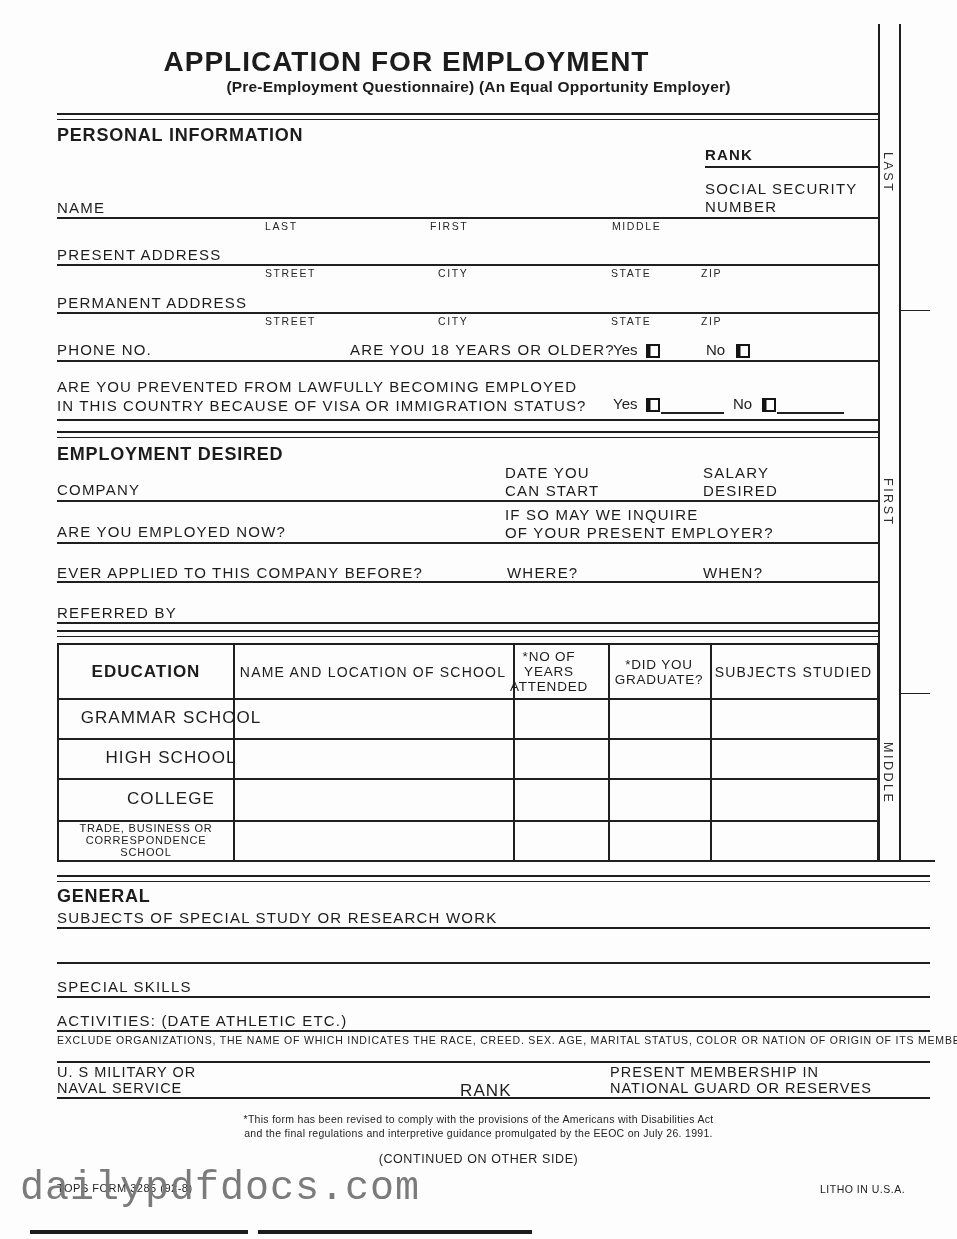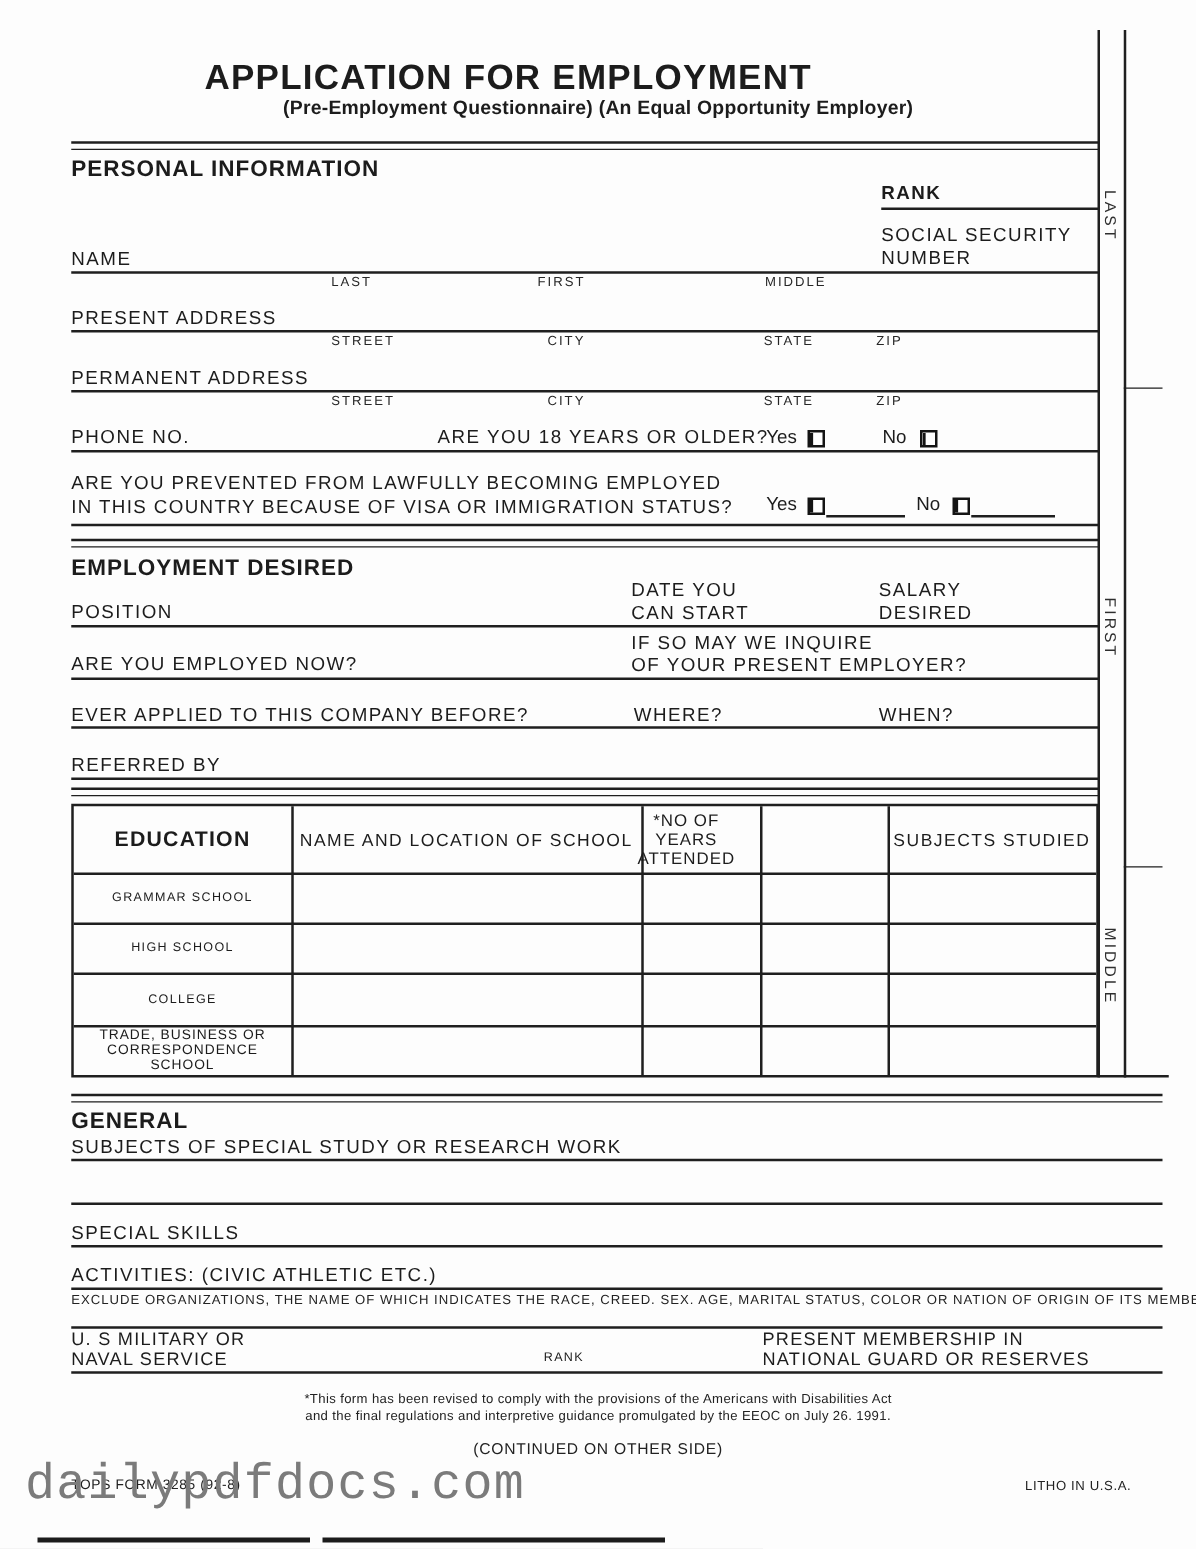--- a/index.html
+++ b/index.html
@@ -3,21 +3,21 @@
 <meta charset="utf-8">
 <style>
   html,body{margin:0;padding:0;background:#e8e8e8;}
   .page{
     position:relative;width:957px;height:1239px;margin:0 auto;
     background:#fdfdfd;color:#1c1c1c;overflow:hidden;
     font-family:"Liberation Sans", sans-serif;
   }
   .abs{position:absolute;}
   .lbl{font-size:15px;letter-spacing:1.2px;white-space:nowrap;}
-  .lbl-sm{font-size:10px;letter-spacing:1.1px;white-space:nowrap;}
+  .lbl-sm{font-size:17px;letter-spacing:1.1px;white-space:nowrap;padding-left:25px;}
   .cap{font-size:10.5px;letter-spacing:1.6px;color:#262626;white-space:nowrap;}
   .sec{font-size:18px;font-weight:bold;letter-spacing:0.8px;white-space:nowrap;}
   .ml{white-space:pre-line;line-height:18px;}
   .rule{border-top:2px solid #1f1f1f;height:0;}
   .rule-thin{border-top:1.5px solid #1f1f1f;height:0;}
   .dbl{height:3.5px;border-top:2.5px solid #1f1f1f;border-bottom:1.5px solid #1f1f1f;}
   .vline{border-left:2px solid #1f1f1f;width:0;}
   .cb{width:10px;height:10px;border:2px solid #141414;box-shadow:inset 2.5px 0 0 #141414;background:#fff;}
   .vtab{writing-mode:vertical-rl;font-size:12.5px;letter-spacing:2.5px;color:#2e2e2e;white-space:nowrap;}
   .ecell{display:flex;align-items:center;justify-content:center;text-align:center;}
@@ -85,21 +85,21 @@
   <div class="abs cb" style="left:762px;top:398px;"></div>
   <div class="abs rule" style="left:777px;top:412px;width:67px;"></div>
   <div class="abs rule" style="left:57px;top:419px;width:822px;"></div>
   <div class="abs dbl" style="left:57px;top:431px;width:822px;"></div>
 
   <div class="abs sec" style="left:57px;top:444px;">EMPLOYMENT DESIRED</div>
   <div class="abs lbl ml" style="left:505px;top:464px;">DATE YOU
 CAN START</div>
   <div class="abs lbl ml" style="left:703px;top:464px;">SALARY
 DESIRED</div>
-  <div class="abs lbl" style="left:57px;top:481px;">POSITION</div>
+  <div class="abs lbl" style="left:57px;top:481px;">COMPANY</div>
   <div class="abs rule" style="left:57px;top:500px;width:822px;"></div>
 
   <div class="abs lbl ml" style="left:505px;top:506px;">IF SO MAY WE INQUIRE
 OF YOUR PRESENT EMPLOYER?</div>
   <div class="abs lbl" style="left:57px;top:523px;">ARE YOU EMPLOYED NOW?</div>
   <div class="abs rule" style="left:57px;top:542px;width:822px;"></div>
 
   <div class="abs lbl" style="left:57px;top:564px;">EVER APPLIED TO THIS COMPANY BEFORE?</div>
   <div class="abs lbl" style="left:507px;top:564px;">WHERE?</div>
   <div class="abs lbl" style="left:703px;top:564px;">WHEN?</div>
@@ -119,20 +119,22 @@
     <div class="abs rule" style="left:0;top:53px;width:818px;"></div>
     <div class="abs rule" style="left:0;top:93px;width:818px;"></div>
     <div class="abs rule" style="left:0;top:133px;width:818px;"></div>
     <div class="abs rule" style="left:0;top:175px;width:818px;"></div>
 
     <div class="abs ecell" style="left:0;top:0;width:174px;height:53px;font-size:17px;font-weight:bold;letter-spacing:1px;">EDUCATION</div>
     <div class="abs ecell" style="left:174px;top:0;width:280px;height:53px;font-size:14px;letter-spacing:1.2px;">NAME AND LOCATION OF SCHOOL</div>
     <div class="abs ecell ml" style="left:454px;top:0;width:72px;height:53px;font-size:13.5px;letter-spacing:0.8px;line-height:15px;">*NO OF
 YEARS
 ATTENDED</div>
+    <div class="abs ecell ml" style="left:549px;top:0;width:102px;height:53px;font-size:13.5px;letter-spacing:0.8px;line-height:15px;">*DID YOU
+GRADUATE?</div>
     <div class="abs ecell" style="left:651px;top:0;width:167px;height:53px;font-size:14px;letter-spacing:1.2px;">SUBJECTS STUDIED</div>
 
     <div class="abs ecell lbl-sm" style="left:0;top:53px;width:174px;height:40px;">GRAMMAR SCHOOL</div>
     <div class="abs ecell lbl-sm" style="left:0;top:93px;width:174px;height:40px;">HIGH SCHOOL</div>
     <div class="abs ecell lbl-sm" style="left:0;top:133px;width:174px;height:42px;">COLLEGE</div>
     <div class="abs ecell ml" style="left:0;top:175px;width:174px;height:40px;font-size:11px;letter-spacing:0.8px;line-height:12px;">TRADE, BUSINESS OR
 CORRESPONDENCE
 SCHOOL</div>
 
     <div class="abs" style="left:174px;top:53px;width:644px;height:162px;"></div>
@@ -142,21 +144,21 @@
   <div class="abs dbl" style="left:57px;top:875px;width:873px;"></div>
 
   <div class="abs sec" style="left:57px;top:886px;">GENERAL</div>
   <div class="abs lbl" style="left:57px;top:909px;">SUBJECTS OF SPECIAL STUDY OR RESEARCH WORK</div>
   <div class="abs rule" style="left:57px;top:927px;width:873px;"></div>
   <div class="abs rule" style="left:57px;top:962px;width:873px;"></div>
 
   <div class="abs lbl" style="left:57px;top:978px;">SPECIAL SKILLS</div>
   <div class="abs rule" style="left:57px;top:996px;width:873px;"></div>
 
-  <div class="abs lbl" style="left:57px;top:1012px;">ACTIVITIES: (CIVIC ATHLETIC ETC.)</div>
+  <div class="abs lbl" style="left:57px;top:1012px;">ACTIVITIES: (DATE ATHLETIC ETC.)</div>
   <div class="abs rule" style="left:57px;top:1030px;width:873px;"></div>
   <div class="abs note" style="left:57px;top:1034px;">EXCLUDE ORGANIZATIONS, THE NAME OF WHICH INDICATES THE RACE, CREED. SEX. AGE, MARITAL STATUS, COLOR OR NATION OF ORIGIN OF ITS MEMBERS.</div>
 
   <div class="abs rule" style="left:57px;top:1061px;width:873px;"></div>
   <div class="abs ml" style="left:57px;top:1064px;font-size:14.5px;letter-spacing:1px;line-height:16px;">U. S MILITARY OR
 NAVAL SERVICE</div>
   <div class="abs lbl-sm" style="left:435px;top:1081px;position:absolute;">RANK</div>
   <div class="abs ml" style="left:610px;top:1064px;font-size:14.5px;letter-spacing:1px;line-height:16px;">PRESENT MEMBERSHIP IN
 NATIONAL GUARD OR RESERVES</div>
   <div class="abs rule" style="left:57px;top:1097px;width:873px;"></div>

